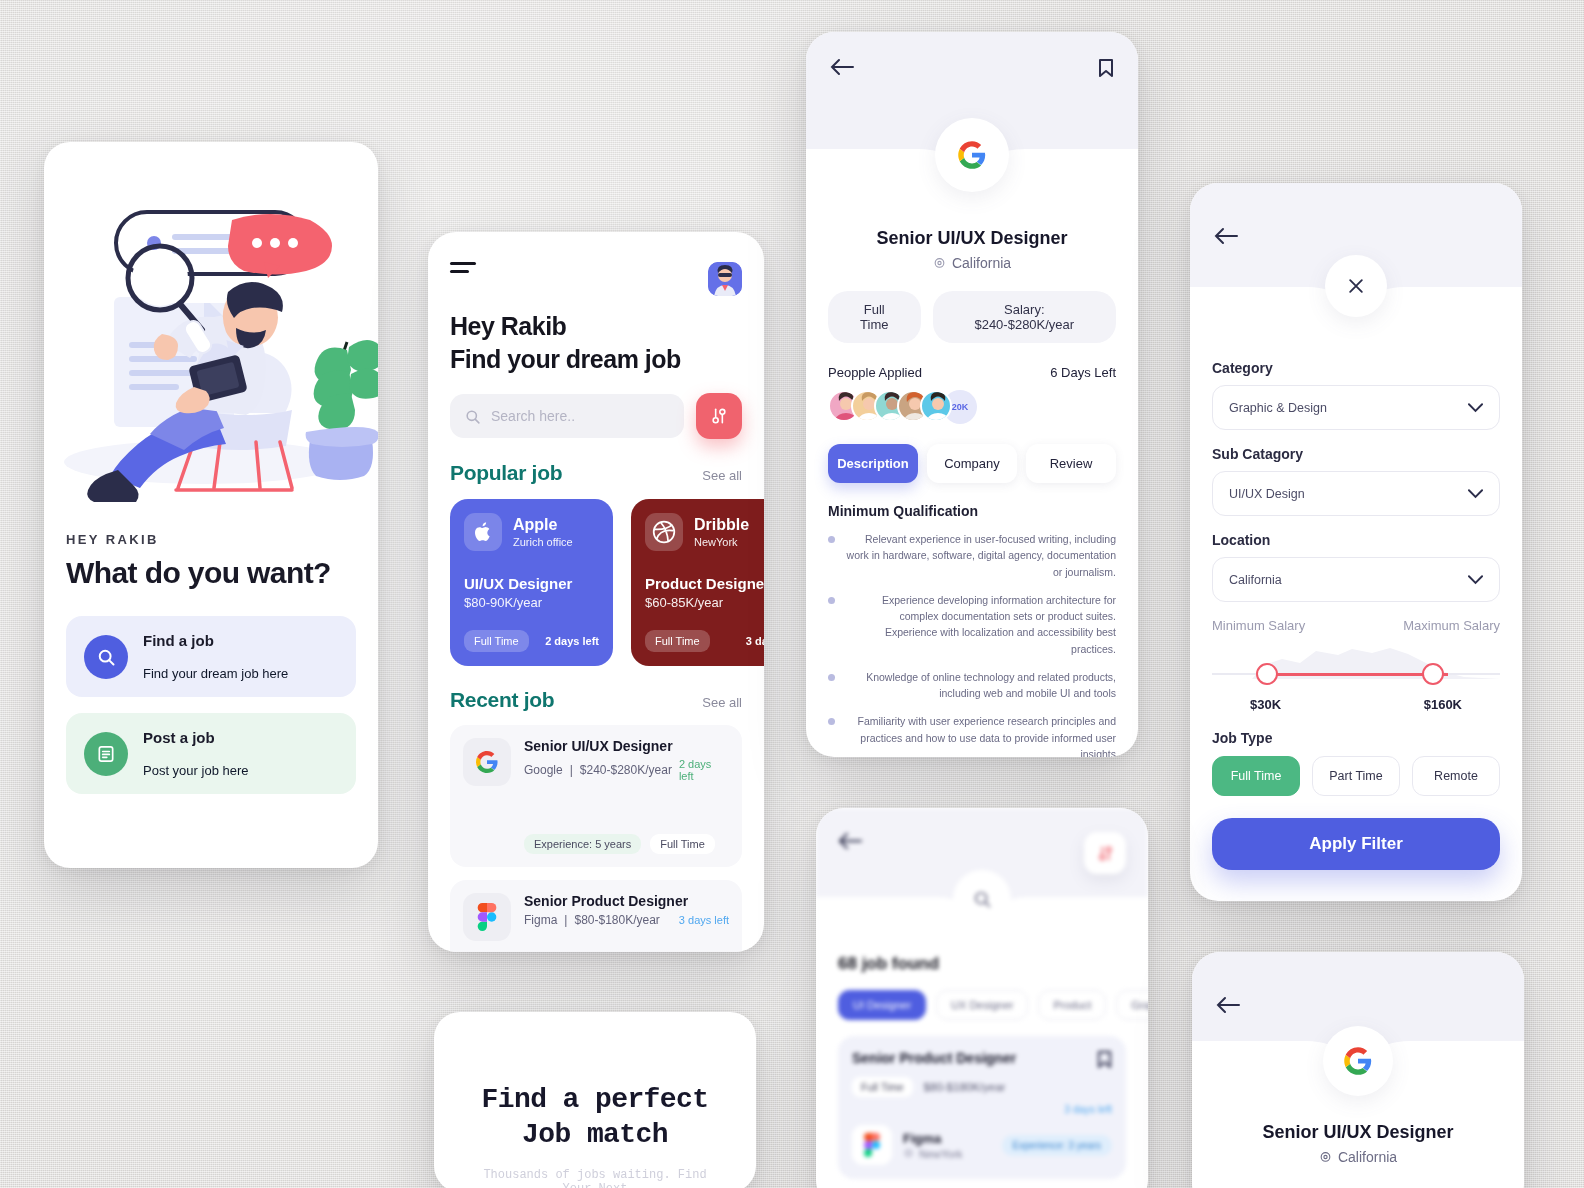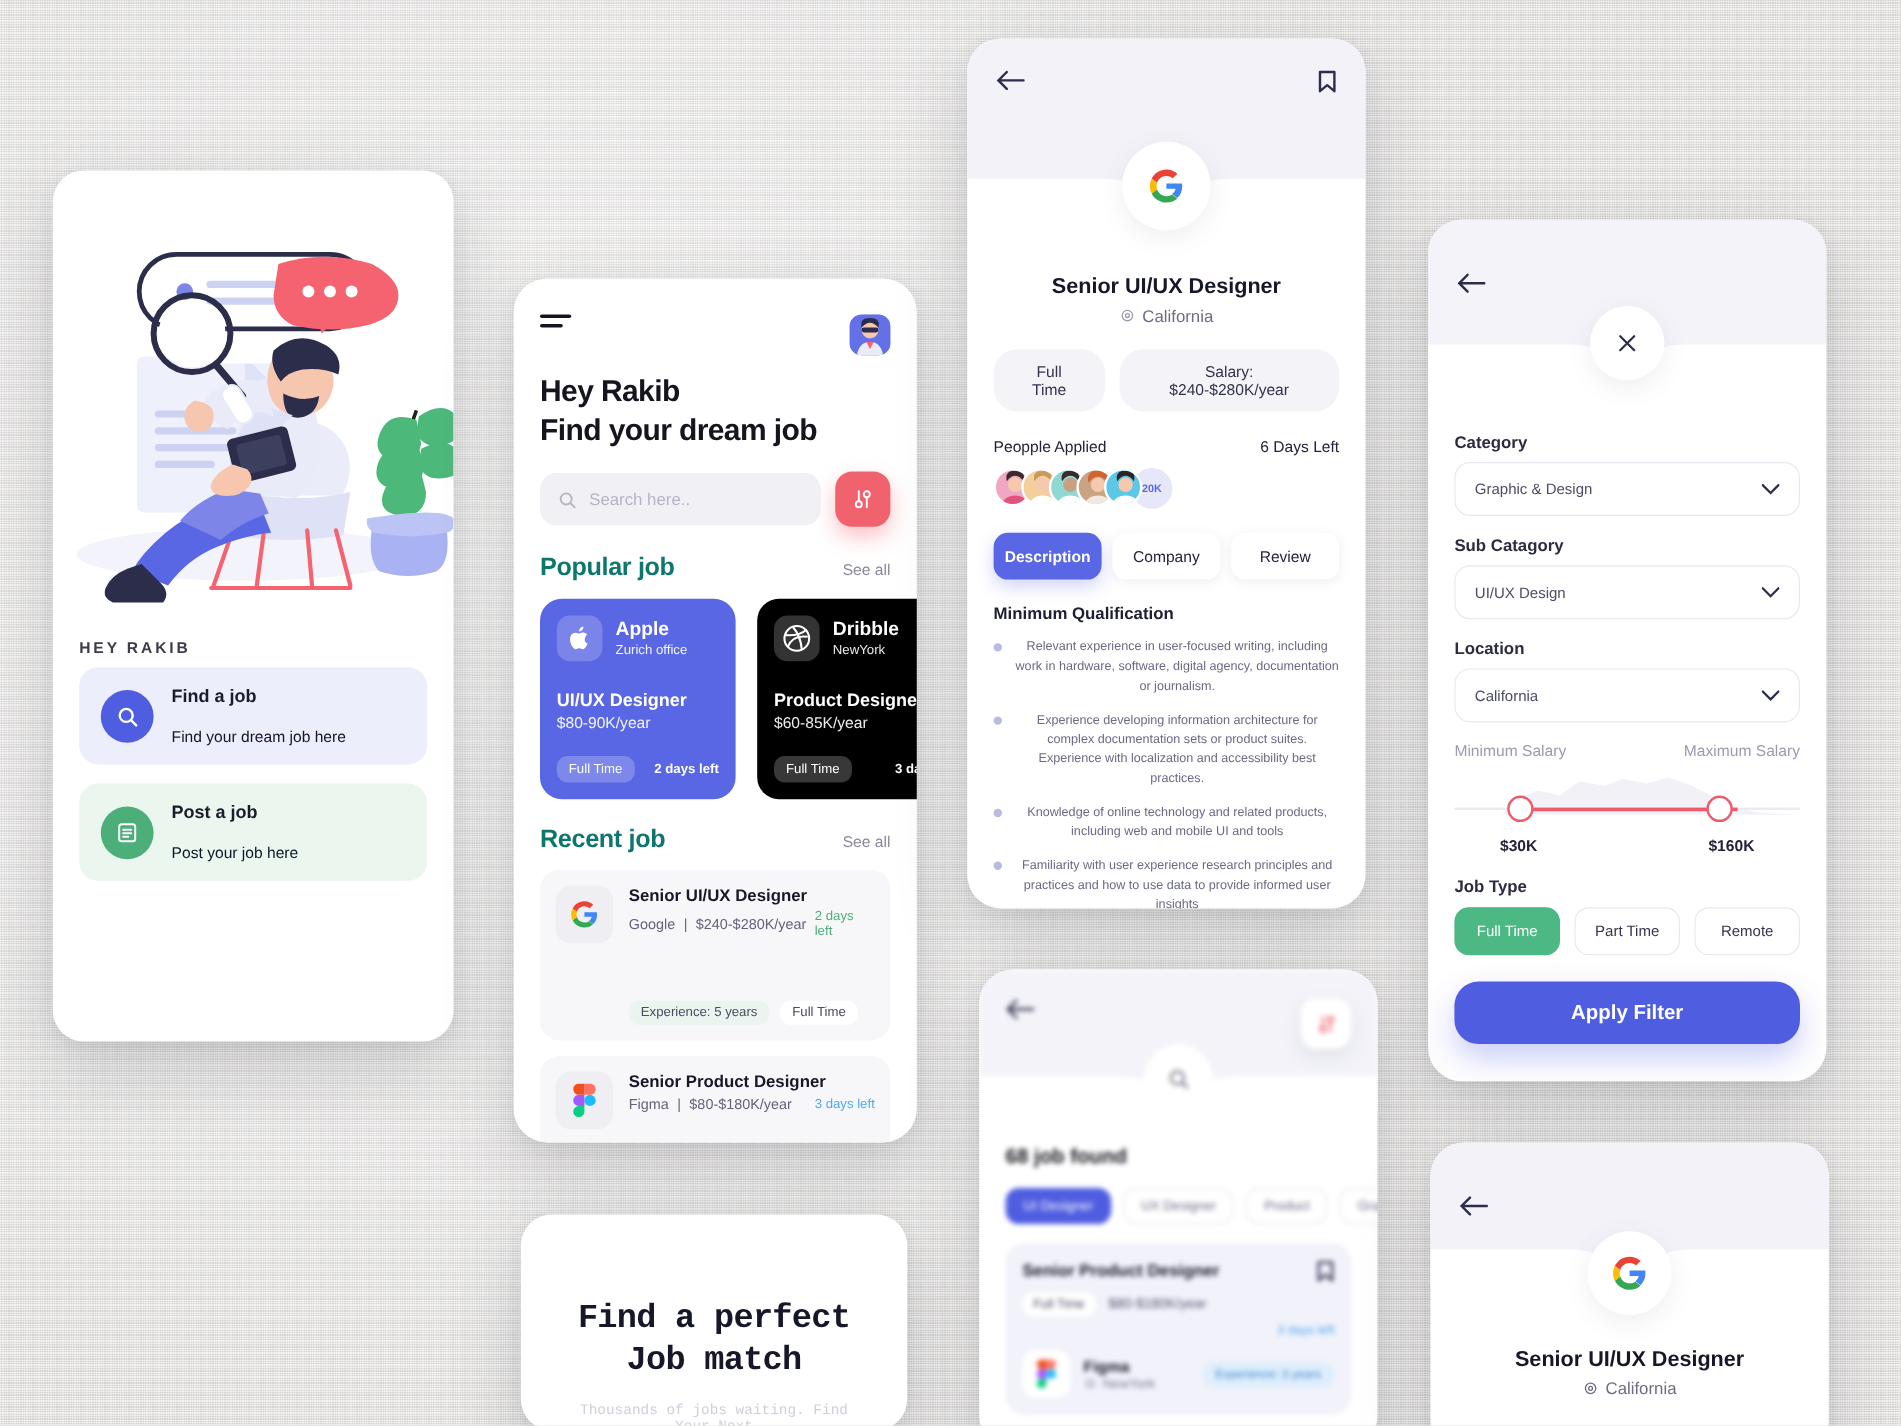--- a/index.html
+++ b/index.html
@@ -54,21 +54,21 @@
   .searchbox { flex:1; height:44px; background:#f1f1f5; border-radius:14px; display:flex; align-items:center; padding:0 14px; gap:10px;}
   .searchbox span { color:#b4b4c4; font-size:14px;}
   .filt-btn { width:46px; height:46px; border-radius:14px; background:#f0636e; display:flex; align-items:center; justify-content:center;
               box-shadow:0 8px 18px rgba(240,99,110,.40); }
   .sec-head { display:flex; justify-content:space-between; align-items:baseline; margin-top:22px;}
   .sec-title { font-size:21px; font-weight:700; color:#0f766e; letter-spacing:-.3px;}
   .see-all { font-size:13px; color:#8a8a9c;}
   .pop-row { display:flex; gap:18px; margin-top:14px;}
   .pcard { width:163px; flex:0 0 163px; border-radius:18px; padding:14px; color:#fff; }
   .pcard.blue { background:#5a67e4; }
-  .pcard.green { background:#000000; }
+  .pcard.green { background:#7f1d1d; }
   .pc-top { display:flex; align-items:center; gap:11px; }
   .pc-logo { width:38px; height:38px; border-radius:11px; background:rgba(255,255,255,.20); display:flex; align-items:center; justify-content:center;}
   .pc-co { font-size:16px; font-weight:600; line-height:1.1;}
   .pc-loc { font-size:11px; opacity:.92; margin-top:3px;}
   .pc-role { font-size:15px; font-weight:600; margin-top:24px;}
   .pc-sal { font-size:13px; opacity:.93; margin-top:3px;}
   .pc-foot { display:flex; justify-content:space-between; align-items:center; margin-top:20px;}
   .pc-chip { background:rgba(255,255,255,.22); border-radius:9px; font-size:11px; padding:5px 10px;}
   .pc-days { font-size:11px; font-weight:600;}
   .rj-card { background:#f7f7fa; border-radius:16px; padding:13px; display:flex; gap:13px; margin-top:13px;}
@@ -95,21 +95,21 @@
   .applied-row { display:flex; justify-content:space-between; margin-top:22px; font-size:13px; color:#22223a; font-weight:500;gap:40px;}
   .avatars { display:flex; margin-top:10px; }
   .av { width:32px; height:32px; border-radius:50%; margin-right:-9px; border:2px solid #fff; overflow:hidden; position:relative;}
   .av-more { width:34px; height:34px; border-radius:50%; background:#e6e8fa; display:flex; align-items:center; justify-content:center;
              font-size:9px; font-weight:700; color:#5a67e4; margin-left:0px;}
   .tabs { display:flex; gap:9px; margin-top:20px;}
   .tab { flex:1; text-align:center; font-size:13px; padding:12px 0; border-radius:12px; color:#24243c;}
   .tab.active { background:#5a67e4; color:#fff; font-weight:600; box-shadow:0 6px 14px rgba(90,103,228,.28);}
   .tab.plain { background:#fff; box-shadow:0 2px 10px rgba(90,90,120,.10); }
   .q-title { text-align:left; font-size:14px; font-weight:600; color:#1e1e32; margin-top:20px;}
-  .q-item { display:flex; gap:11px; text-align:center; margin-top:12px;}
+  .q-item { display:flex; gap:11px; text-align:right; margin-top:12px;}
   .q-dot { width:7px; height:7px; border-radius:50%; background:#b9bbe0; flex:0 0 auto; margin-top:5px;}
   .q-text { font-size:10.5px; line-height:1.55; color:#6a6a85;}
 
   
   #s4 { left: 1190px; top: 183px; width: 332px; height: 718px; border-radius: 28px; }
   .f-hero { background:#f3f3f9; height:135px; position:relative; }
   .f-close { position:absolute; left:50%; transform:translateX(-50%); top:72px; width:62px; height:62px; border-radius:50%; background:#fff;
              display:flex; align-items:center; justify-content:center; z-index:3; box-shadow:0 6px 20px rgba(100,100,130,.10);}
   .f-body { padding: 42px 22px 0;}
   .f-label { font-size:14px; font-weight:700; color:#2b2b42; margin-bottom:9px;}
@@ -222,20 +222,21 @@
       <path d="M305 230 q-26 -6 -34 14 q-6 18 14 22 q22 2 24 -18 z" fill="#4cb87a"></path>
       <path d="M307 252 q-26 -2 -32 18 q-4 16 16 18 q20 0 20 -20 z" fill="#4cb87a"></path>
       <path d="M305 205 q20 -14 32 0 q10 14 -6 22 q-20 8 -28 -8 z" fill="#4cb87a"></path>
       <path d="M307 232 q22 -12 32 4 q8 16 -10 20 q-20 4 -24 -12 z" fill="#4cb87a"></path>
       <path d="M266 298 q56 -10 62 0 q4 28 -8 36 q-24 8 -48 0 q-10 -10 -6 -36 z" fill="#a9b2f2"></path>
       <path d="M262 290 q62 -10 72 0 q2 10 -6 12 q-30 6 -60 0 q-8 -4 -6 -12 z" fill="#bcc3f5"></path>
     </svg>
   </div>
   <div class="s1-body">
     <div class="eyebrow">HEY RAKIB</div>
+    <div class="s1-title">What do you want?</div>
 
     <div class="opt blue">
       <div class="opt-ic blue">
         <svg width="20" height="20" viewBox="0 0 24 24" fill="none" stroke="#fff" stroke-width="2.4" stroke-linecap="round">
           <circle cx="11" cy="11" r="6.5"></circle>
             <path d="M16 16 L21 21"></path>
           </svg>
       </div>
       <div>
         <div class="opt-t">Find a job</div>

